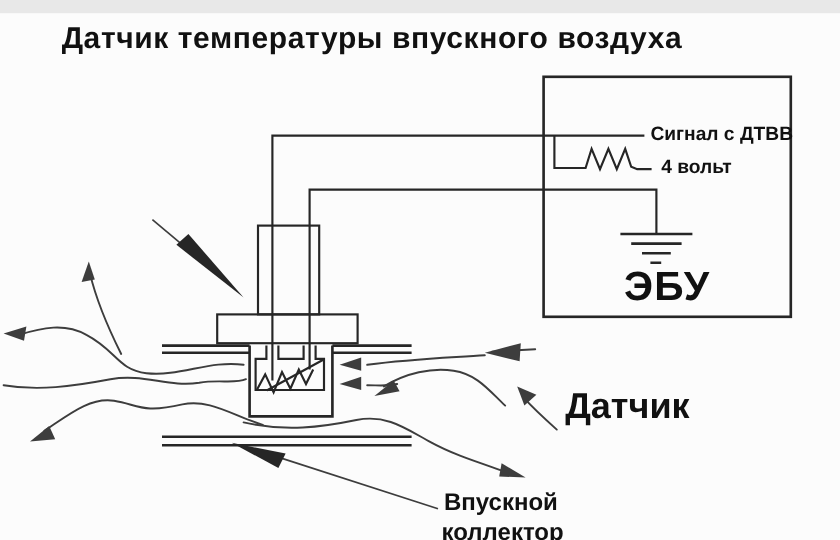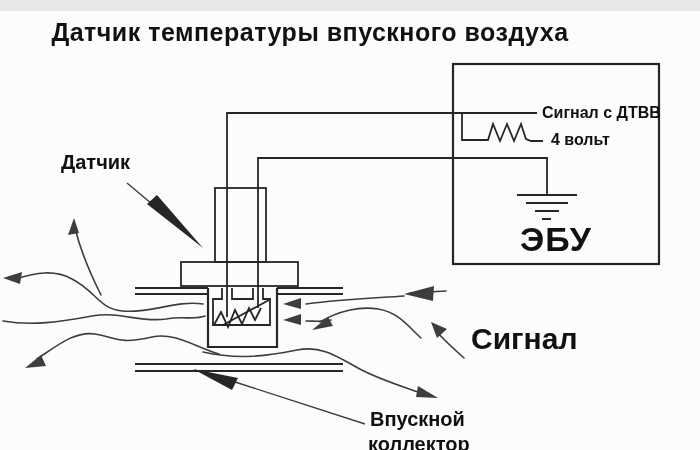--- a/index.html
+++ b/index.html
@@ -104,27 +104,26 @@
       <path d="M320,311 C338,300 360,295 378,298 C398,301 408,315 421,327" class="flow"></path>
       <polygon points="312,319 328,306 333,315" class="flowfill"></polygon>
 
       <path d="M436,320 C445,330 455,339 464,347" class="flow"></path>
       <polygon points="431,311 437,327 447,318" class="flowfill"></polygon>
     </g>
   </svg>
 
   <div class="label title">Датчик температуры впускного воздуха</div>
 
-  <div class="label lbl-sensor">Датчик</div>
 
   <div class="label lbl-signal">Сигнал с ДТВВ</div>
 
   <div class="label lbl-volt">4 вольт</div>
 
   <div class="label lbl-ecu">ЭБУ</div>
 
-  <div class="label lbl-air">Сигнал</div>
+  <div class="label lbl-air">Датчик</div>
 
   <div class="label lbl-man2">коллектор</div>
 
   <div class="label lbl-man1">Впускной</div>
 
 </div>
 
 </body></html>

